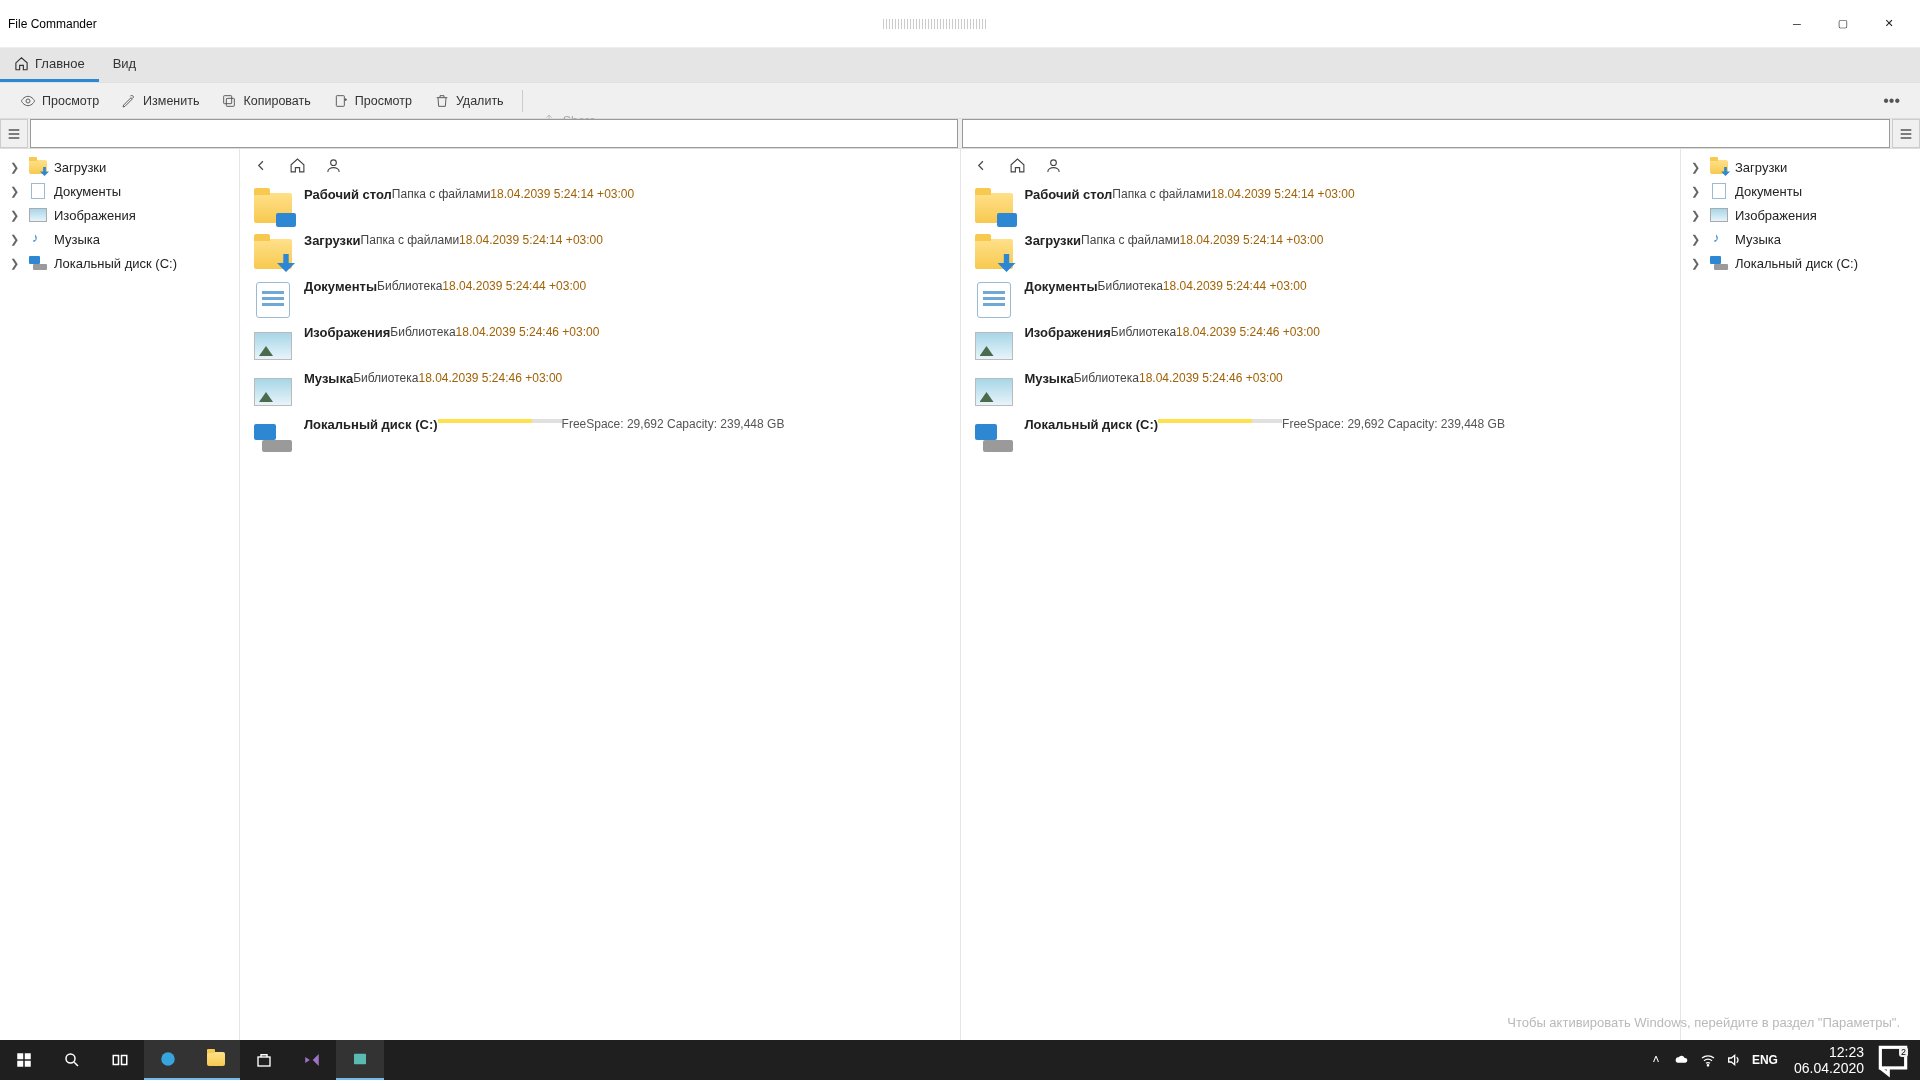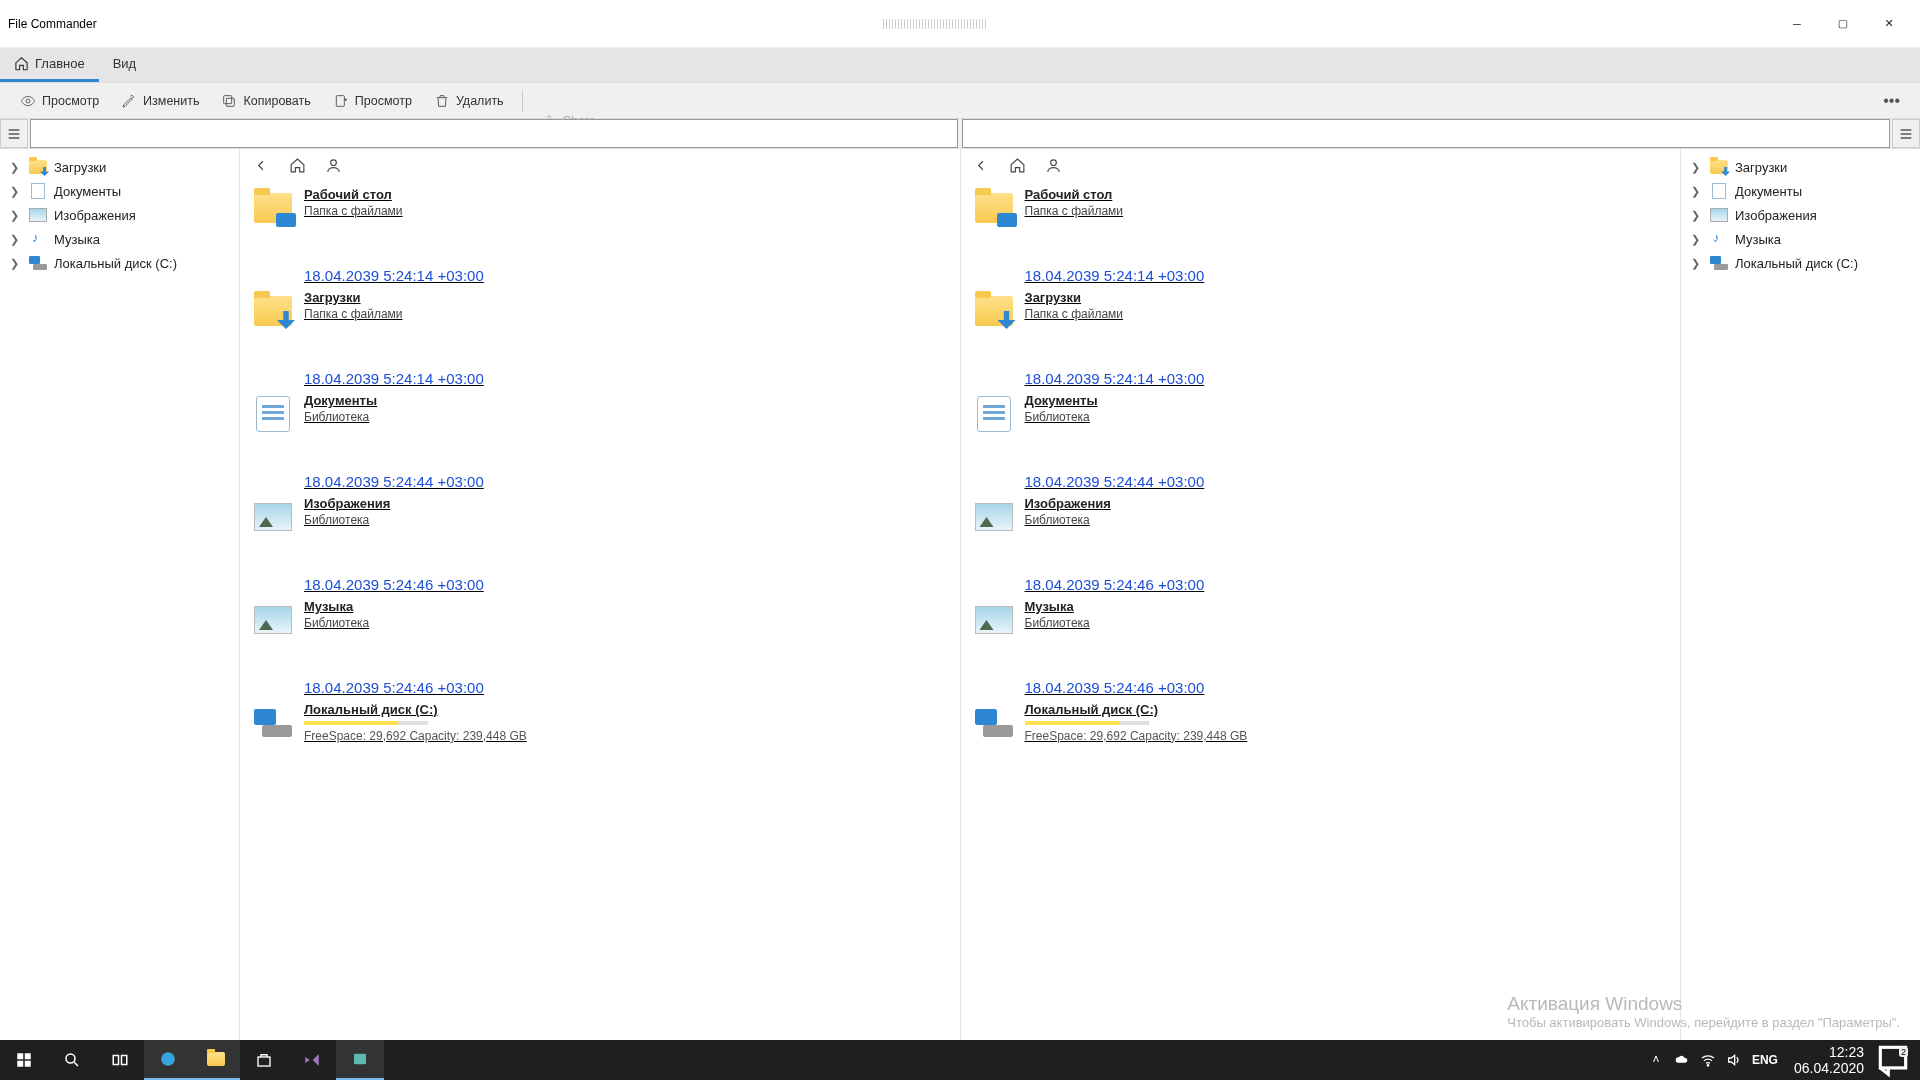--- a/index.html
+++ b/index.html
@@ -45,24 +45,24 @@
 
 .panes { flex:1; display:flex; min-height:0; }
 .pane { flex:1; display:flex; flex-direction:column; border-right:1px solid #e5e5e5; min-width:0;}
 .pane:last-child { border-right:none;}
 .pane-toolbar { height:32px; display:flex; align-items:center; padding:0 10px; gap:14px; }
 .pane-toolbar .pbtn { width:22px; height:22px; display:flex; align-items:center; justify-content:center; cursor:pointer; color:#444;}
 .pane-toolbar .pbtn svg { width:17px; height:17px; stroke:#444; fill:none; stroke-width:1.6; }
 .pane-list { flex:1; padding:4px 8px; overflow:auto;}
 .row { display:flex; gap:10px; padding:2px 4px; cursor:pointer;}
 .row .icon { width:42px; height:42px; display:flex; align-items:center; justify-content:center; flex-shrink:0;}
-.row .meta { display:flex; flex-direction:column; justify-content:center; line-height:1.3; min-width:0;text-decoration:underline;}
+.row .meta { display:flex; flex-direction:row; justify-content:center; line-height:1.3; min-width:0;}
 .row .name { font-size:13px; font-weight:600; color:#222;}
 .row .sub { font-size:12px; color:#444;}
-.row .date { font-size:15px; color:#1d4ed8;margin-top:47px;}
+.row .date { font-size:12px; color:#a16207;}
 .row .disk-bar { width:124px; height:4px; background:linear-gradient(90deg,#ffe14d 0,#ffe14d 76%,#e0e0e0 76%,#e0e0e0 100%); margin:2px 0 4px;}
 .row .diskline { font-size:12px; color:#555;}
 
 
 .watermark { position:fixed; right:20px; bottom:50px; color:#b9b9b9; font-size:13px; pointer-events:none; text-align:left;}
 .watermark .h { font-size:19px; color:#b9b9b9;}
 
 
 .taskbar { height:40px; background:#1f1f1f; display:flex; align-items:center; color:#fff; }
 .taskbar .tb-btn { width:48px; height:40px; display:flex; align-items:center; justify-content:center; cursor:pointer;}
@@ -433,21 +433,20 @@
         <span class="chev">❯</span>
         <span class="ticon">
           <span class="small-disk"></span>
         </span>
         <span>Локальный диск (C:)</span>
       </div>
     </div>
 </div>
 
 <div class="watermark">
-  <div class="h">Активация Windows</div>
   <div>Чтобы активировать Windows, перейдите в раздел "Параметры".</div>
 </div>
 
 <div class="taskbar">
   <div class="tb-btn">
     <svg viewBox="0 0 24 24" fill="#fff">
         <rect x="3" y="3" width="8" height="8"></rect>
         <rect x="13" y="3" width="8" height="8"></rect>
         <rect x="3" y="13" width="8" height="8"></rect>
         <rect x="13" y="13" width="8" height="8"></rect>

